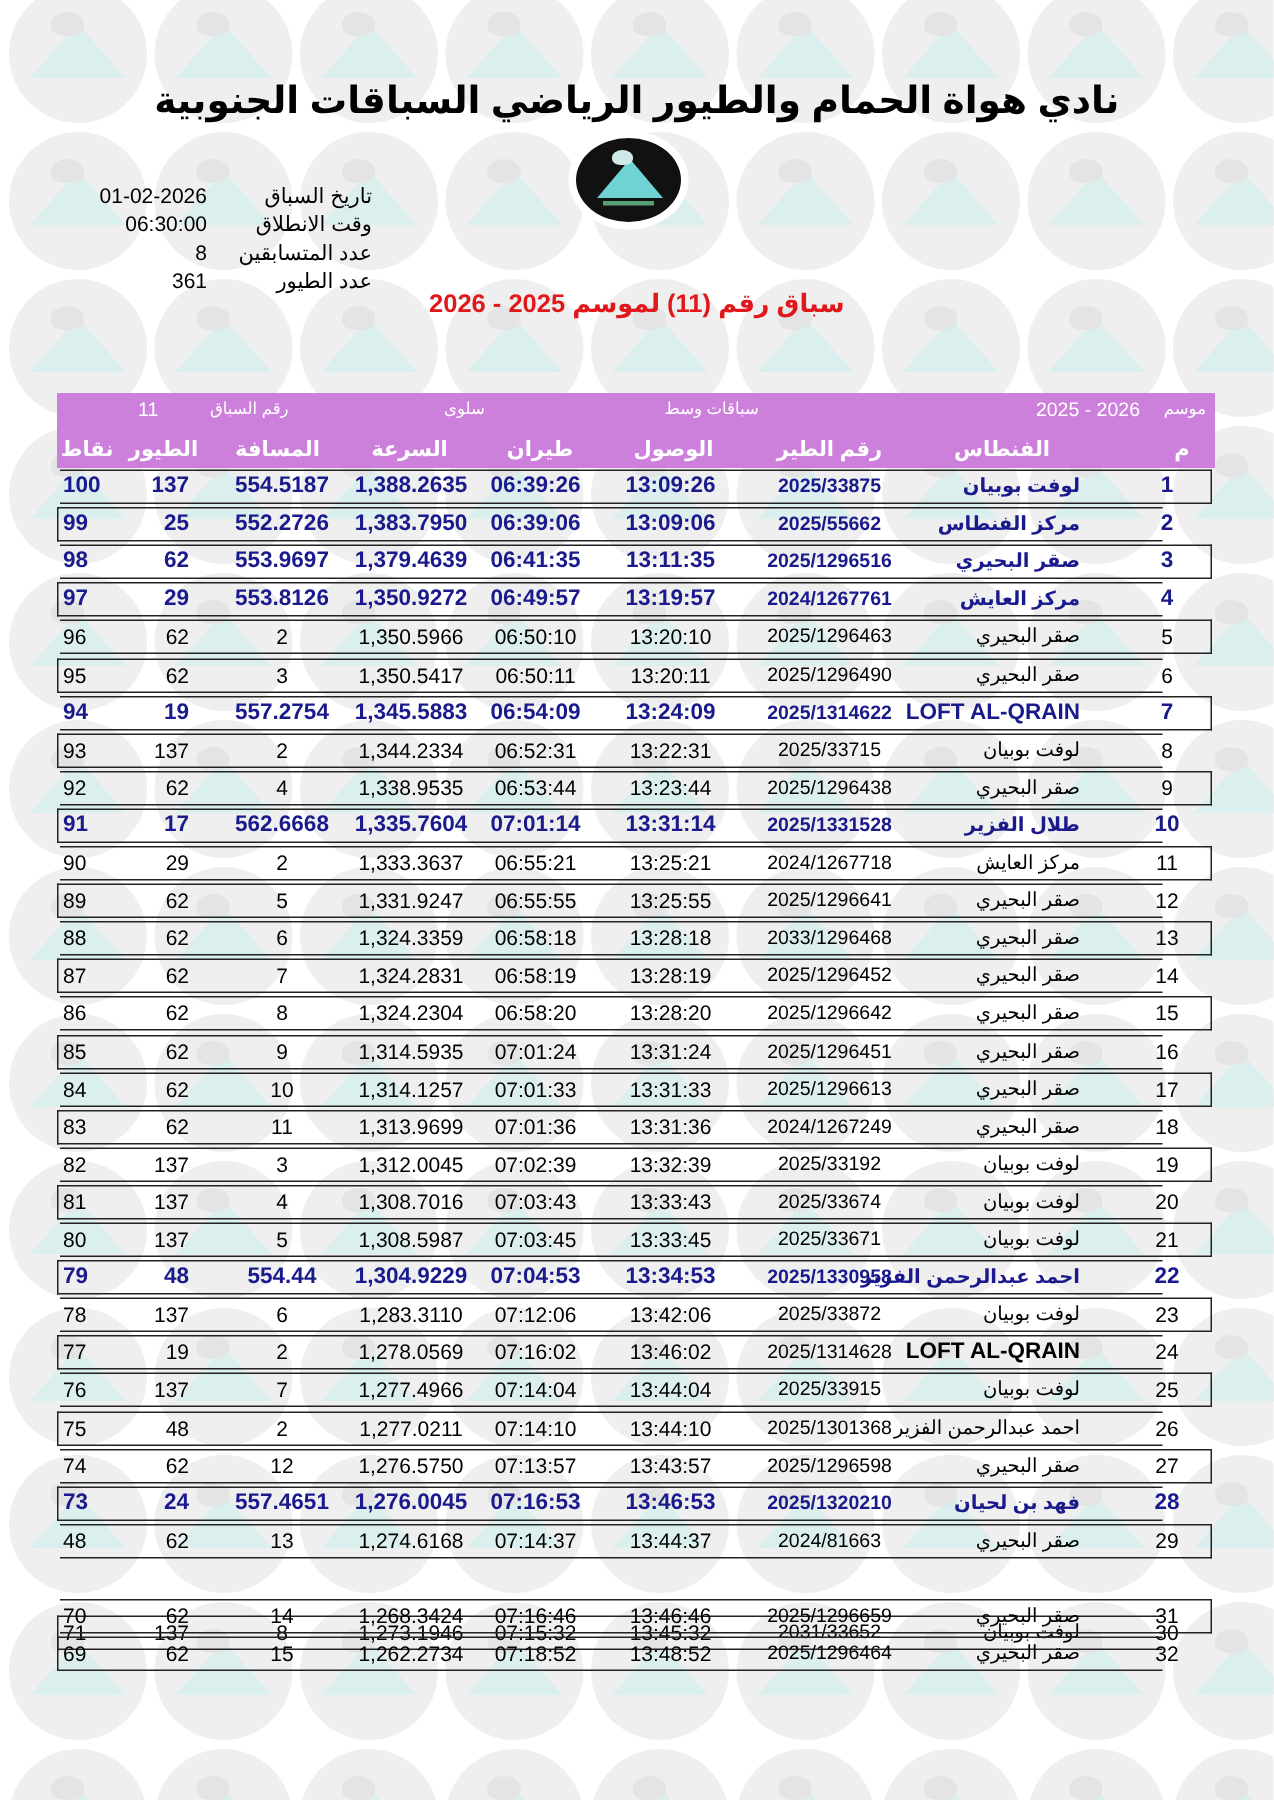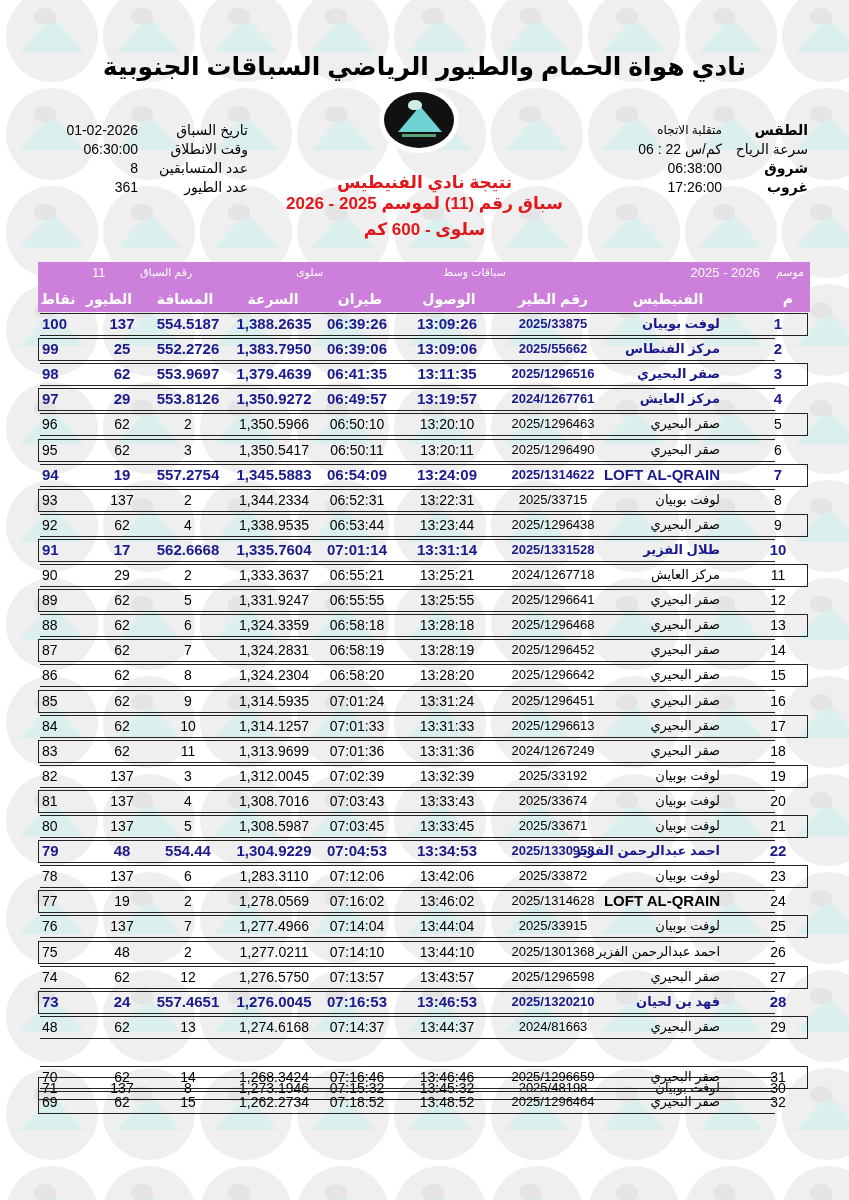--- a/index.html
+++ b/index.html
@@ -81,21 +81,21 @@
   }
   .r .box {
     position:absolute; top:0; height:21px; border-top:1px solid #222; border-bottom:1px solid #222;
   }
   .r.odd .box { left:40px; right:41px; border-right:1px solid #222; }
   .r.even .box { left:38px; right:74px; border-left:1px solid #222; }
   .r .c { position:absolute; top:3px; line-height:16px; white-space:nowrap; }
   .r.hl { color:#1a1a8c; }
   .r.hl .c { font-size:15px; }
   .c-pts { left:42px; width:34px; text-align:left; }
-  .c-birds { left:102px; width:40px; text-align:center; }
+  .c-birds { left:86px; width:40px; text-align:right; }
   .c-dist { left:148px; width:80px; text-align:center; }
   .c-speed { left:232px; width:84px; text-align:center; }
   .c-flight { left:322px; width:70px; text-align:center; }
   .c-arr { left:412px; width:70px; text-align:center; }
   .c-ring { left:508px; width:90px; text-align:center; font-size:13px !important; }
   .c-name { left:590px; width:130px; text-align:right; direction:rtl; font-size:13px !important; }
   .c-name.latin { font-size:15px !important; }
   .c-rank { left:758px; width:40px; text-align:center; }
   .r:not(.hl) .c-pts, .r:not(.hl) .c-birds, .r:not(.hl) .c-dist, .r:not(.hl) .c-speed,
   .r:not(.hl) .c-flight, .r:not(.hl) .c-arr, .r:not(.hl) .c-ring, .r:not(.hl) .c-name, .r:not(.hl) .c-rank {
@@ -251,54 +251,34 @@
     <div class="row">
       <span class="val">8</span>
       <span class="lbl">عدد المتسابقين</span>
     </div>
     <div class="row">
       <span class="val">361</span>
       <span class="lbl">عدد الطيور</span>
     </div>
   </div>
 
-  <div class="info info-right">
-    <div class="row">
-      <span class="val small" style="direction:rtl">متقلبة الاتجاه</span>
-      <span class="lbl">الطقس</span>
-    </div>
-    <div class="row">
-      <span class="val">06 : 22 كم/س</span>
-      <span class="lbl" style="font-weight:normal">سرعة الرياح</span>
-    </div>
-    <div class="row">
-      <span class="val">06:38:00</span>
-      <span class="lbl">شروق</span>
-    </div>
-    <div class="row">
-      <span class="val">17:26:00</span>
-      <span class="lbl">غروب</span>
-    </div>
-  </div>
-
-  <div class="race-title rt1">نتيجة نادي الفنيطيس</div>
+
   <div class="race-title rt2">سباق رقم (11) لموسم 2025 - 2026</div>
-  <div class="race-title rt3">سلوى - 600 كم</div>
 
   <div class="tbl-head">
     <span class="th-top" style="right:6px">موسم</span>
     <span class="th-top" style="right:50px;font-size:13px;top:3px">2026 - 2025</span>
     <span class="th-top" style="left:405px">سباقات وسط</span>
     <span class="th-top" style="left:258px">سلوى</span>
     <span class="th-top" style="left:102px">رقم السباق</span>
     <span class="th-top" style="left:54px;font-size:13px;top:3px">11</span>
 
     <div class="th-cols">
       <span class="th-col" style="left:730px;width:40px">م</span>
-      <span class="th-col" style="left:580px;width:100px">الفنيطيس</span>
+      <span class="th-col" style="left:580px;width:100px">الفنطاس</span>
       <span class="th-col" style="left:465px;width:100px">رقم الطير</span>
       <span class="th-col" style="left:376px;width:70px">الوصول</span>
       <span class="th-col" style="left:287px;width:70px">طيران</span>
       <span class="th-col" style="left:200px;width:70px">السرعة</span>
       <span class="th-col" style="left:112px;width:70px">المسافة</span>
       <span class="th-col" style="left:46px;width:50px">الطيور</span>
       <span class="th-col" style="left:2px;width:36px">نقاط</span>
     </div>
   </div>
 
@@ -448,21 +428,21 @@
     <span class="c c-rank">12</span>
   </div>
       <div class="r odd" style="top: 301.2px;">
     <div class="box"></div>
     <span class="c c-pts">88</span>
     <span class="c c-birds">62</span>
     <span class="c c-dist">6</span>
     <span class="c c-speed">1,324.3359</span>
     <span class="c c-flight">06:58:18</span>
     <span class="c c-arr">13:28:18</span>
-    <span class="c c-ring">2025/1296468</span>
+    <span class="c c-ring">2033/1296468</span>
     <span class="c c-name">صقر البحيري</span>
     <span class="c c-rank">13</span>
   </div>
       <div class="r even" style="top: 326.3px;">
     <div class="box"></div>
     <span class="c c-pts">87</span>
     <span class="c c-birds">62</span>
     <span class="c c-dist">7</span>
     <span class="c c-speed">1,324.2831</span>
     <span class="c c-flight">06:58:19</span>
@@ -652,21 +632,21 @@
     <span class="c c-rank">29</span>
   </div>
       <div class="r even" style="top: 727.9px; margin-top: 36px;">
     <div class="box"></div>
     <span class="c c-pts">71</span>
     <span class="c c-birds">137</span>
     <span class="c c-dist">8</span>
     <span class="c c-speed">1,273.1946</span>
     <span class="c c-flight">07:15:32</span>
     <span class="c c-arr">13:45:32</span>
-    <span class="c c-ring">2025/48198</span>
+    <span class="c c-ring">2031/33652</span>
     <span class="c c-name">لوفت بوبيان</span>
     <span class="c c-rank">30</span>
   </div>
       <div class="r odd" style="top: 753px;">
     <div class="box"></div>
     <span class="c c-pts">70</span>
     <span class="c c-birds">62</span>
     <span class="c c-dist">14</span>
     <span class="c c-speed">1,268.3424</span>
     <span class="c c-flight">07:16:46</span>

